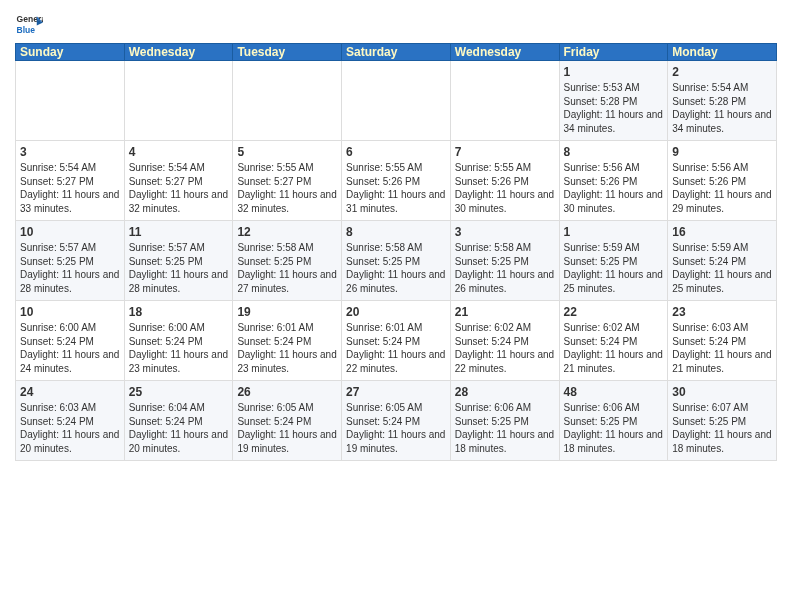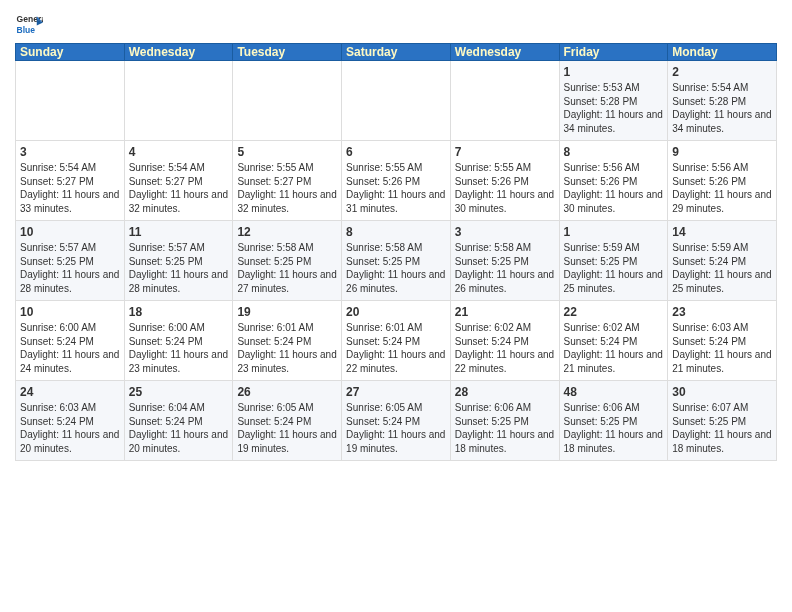--- a/index.html
+++ b/index.html
@@ -208,21 +208,21 @@
 Sunset: 5:25 PM
 Daylight: 11 hours and 26 minutes.</div>
         </td>
         <td>
           <span class="day-num">1</span>
           <div class="day-info" style="white-space: pre-line;">Sunrise: 5:59 AM
 Sunset: 5:25 PM
 Daylight: 11 hours and 25 minutes.</div>
         </td>
         <td>
-          <span class="day-num">14</span>
+          <span class="day-num">16</span>
           <div class="day-info" style="white-space: pre-line;">Sunrise: 5:59 AM
 Sunset: 5:24 PM
 Daylight: 11 hours and 25 minutes.</div>
         </td>
       </tr>
       <tr>
         <td>
           <span class="day-num">10</span>
           <div class="day-info" style="white-space: pre-line;">Sunrise: 6:00 AM
 Sunset: 5:24 PM

